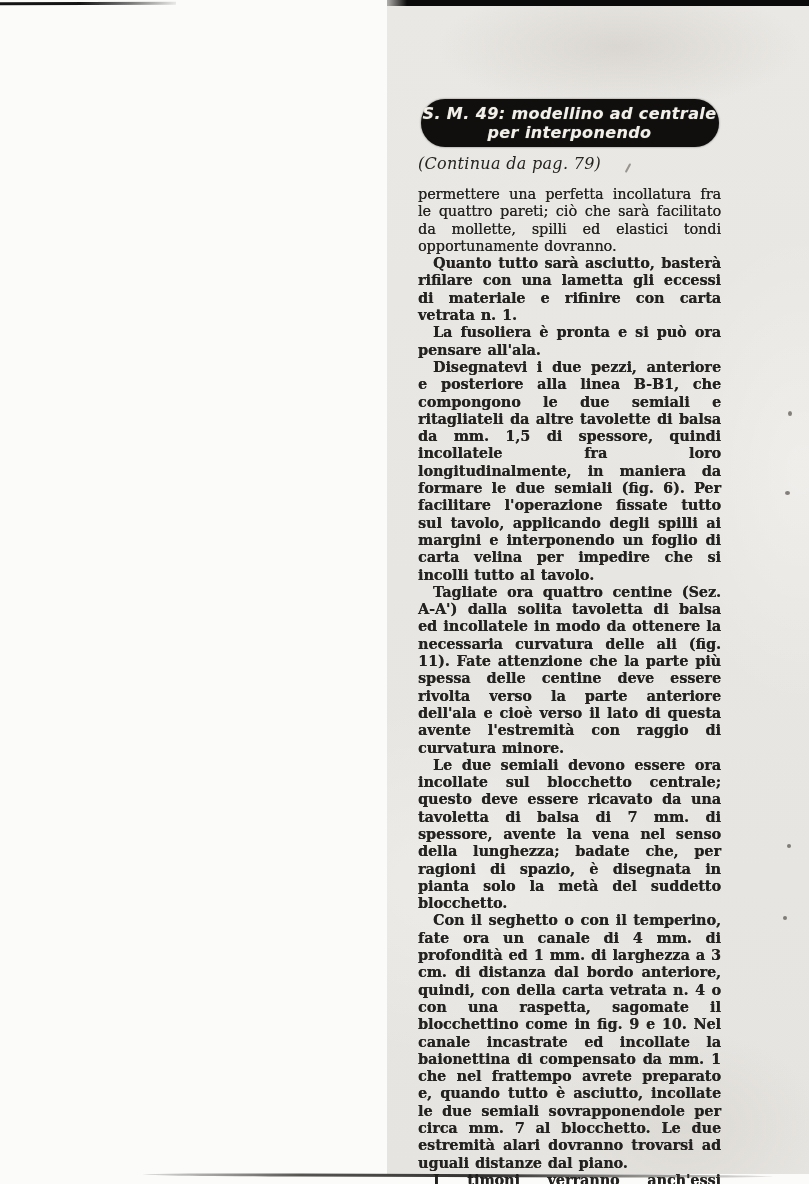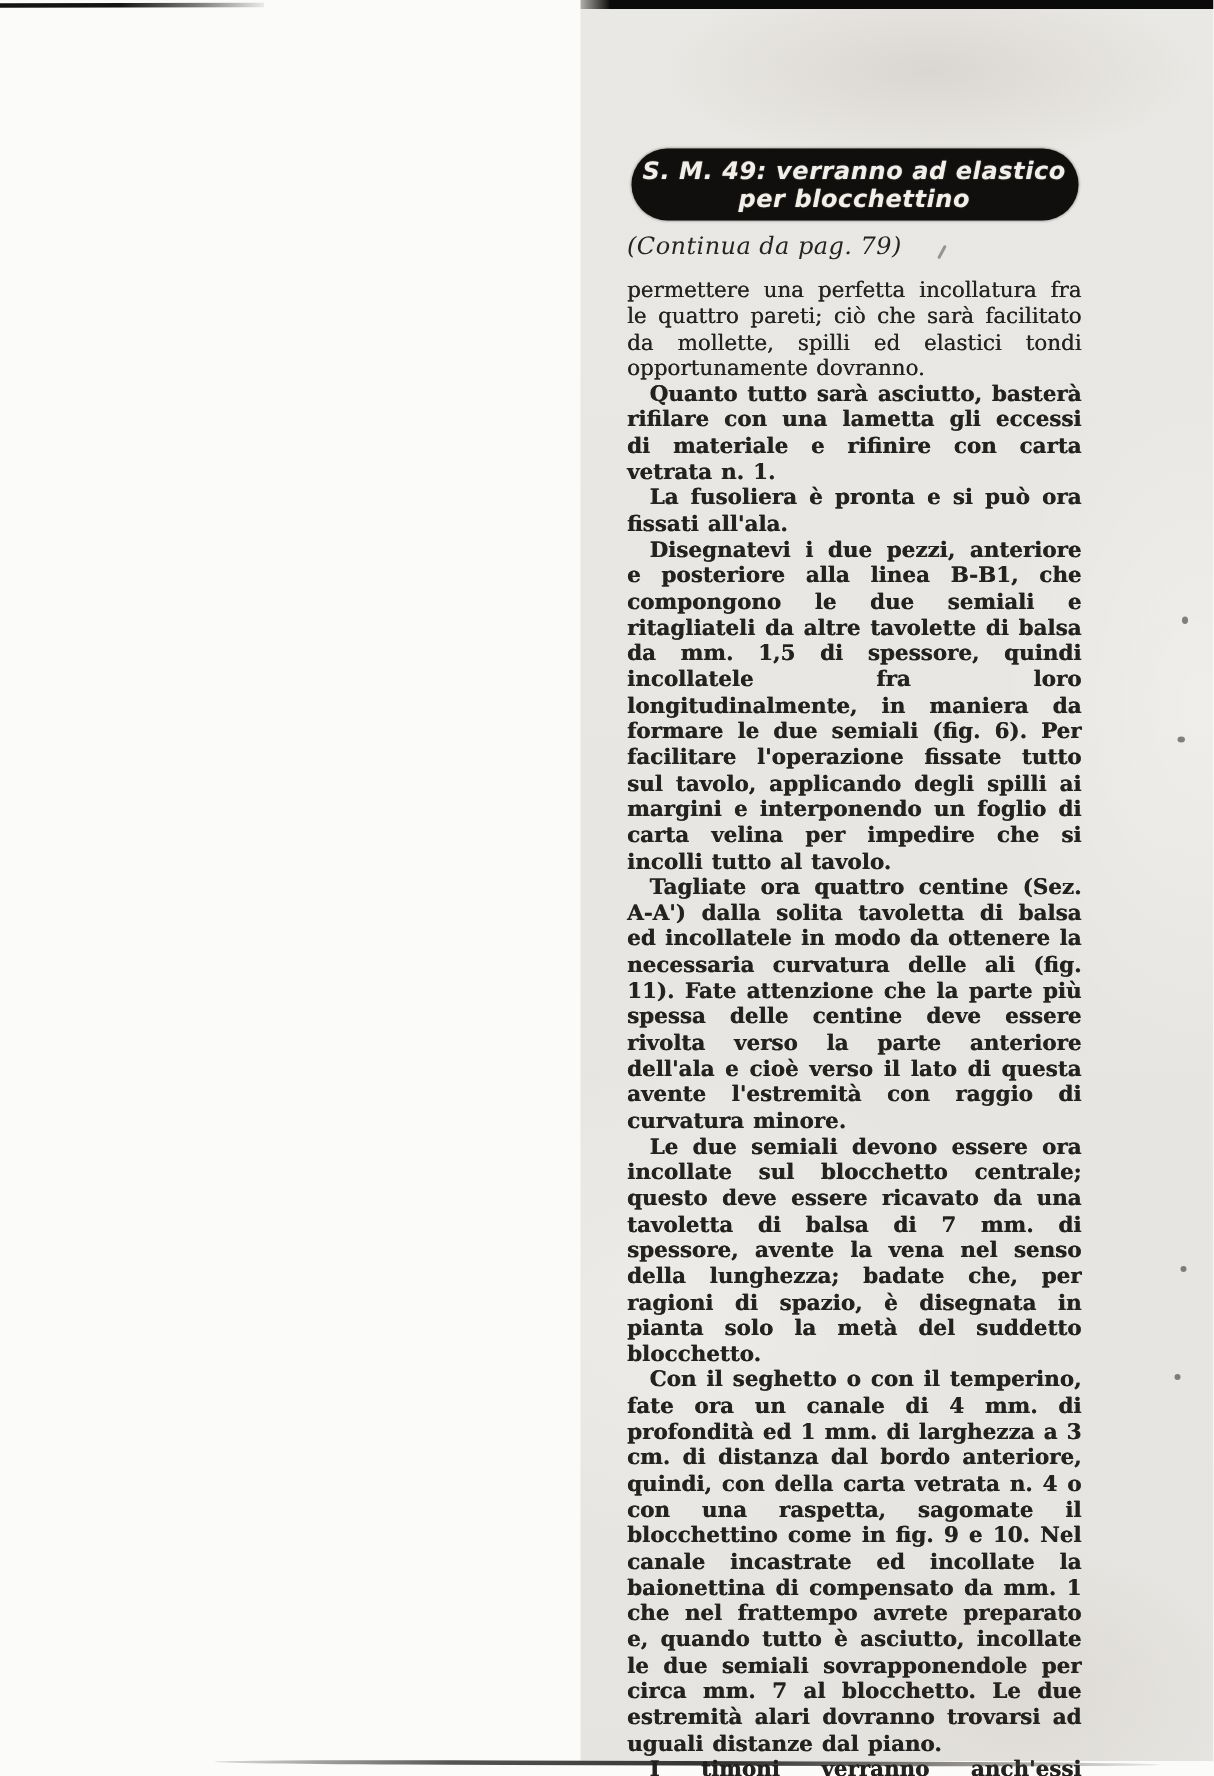--- a/index.html
+++ b/index.html
@@ -102,30 +102,30 @@
 <body>
 
 <div class="canvas">
 
   <div class="topleft-line"></div>
 
   <div class="paper">
     <div class="paper-top-rule"></div>
 
     <div class="banner">
-      <span>S. M. 49: verranno ad elastico</span>
-      <span>per blocchettino</span>
+      <span>S. M. 49: modellino ad centrale</span>
+      <span>per interponendo</span>
     </div>
 
     <div class="continuation">(Continua da pag. 79)</div>
 
     <div class="body-text">
       <p>permettere una perfetta incollatura fra le quattro pareti; ciò che sarà facilitato da mollette, spilli ed elastici tondi opportunamente dovranno.</p>
       <p class="indent">Quanto tutto sarà asciutto, basterà rifilare con una lametta gli eccessi di materiale e rifinire con carta vetrata n. 1.</p>
-      <p class="indent">La fusoliera è pronta e si può ora fissati all'ala.</p>
+      <p class="indent">La fusoliera è pronta e si può ora pensare all'ala.</p>
       <p class="indent">Disegnatevi i due pezzi, anteriore e posteriore alla linea B-B1, che compongono le due semiali e ritagliateli da altre tavolette di balsa da mm. 1,5 di spessore, quindi incollatele fra loro longitudinalmente, in maniera da formare le due semiali (fig. 6). Per facilitare l'operazione fissate tutto sul tavolo, applicando degli spilli ai margini e interponendo un foglio di carta velina per impedire che si incolli tutto al tavolo.</p>
       <p class="indent">Tagliate ora quattro centine (Sez. A-A') dalla solita tavoletta di balsa ed incollatele in modo da ottenere la necessaria curvatura delle ali (fig. 11). Fate attenzione che la parte più spessa delle centine deve essere rivolta verso la parte anteriore dell'ala e cioè verso il lato di questa avente l'estremità con raggio di curvatura minore.</p>
       <p class="indent">Le due semiali devono essere ora incollate sul blocchetto centrale; questo deve essere ricavato da una tavoletta di balsa di 7 mm. di spessore, avente la vena nel senso della lunghezza; badate che, per ragioni di spazio, è disegnata in pianta solo la metà del suddetto blocchetto.</p>
       <p class="indent">Con il seghetto o con il temperino, fate ora un canale di 4 mm. di profondità ed 1 mm. di larghezza a 3 cm. di distanza dal bordo anteriore, quindi, con della carta vetrata n. 4 o con una raspetta, sagomate il blocchettino come in fig. 9 e 10. Nel canale incastrate ed incollate la baionettina di compensato da mm. 1 che nel frattempo avrete preparato e, quando tutto è asciutto, incollate le due semiali sovrapponendole per circa mm. 7 al blocchetto. Le due estremità alari dovranno trovarsi ad uguali distanze dal piano.</p>
       <p class="indent">I timoni verranno anch'essi ritagliati da balsa da mm. 1,5, ma il solo timone di direzione deve essere incollato sulla fusoliera; quello di profondità, invece, va in-</p>
     </div>
   </div>
 
   <div class="bottom-line"></div>
 

